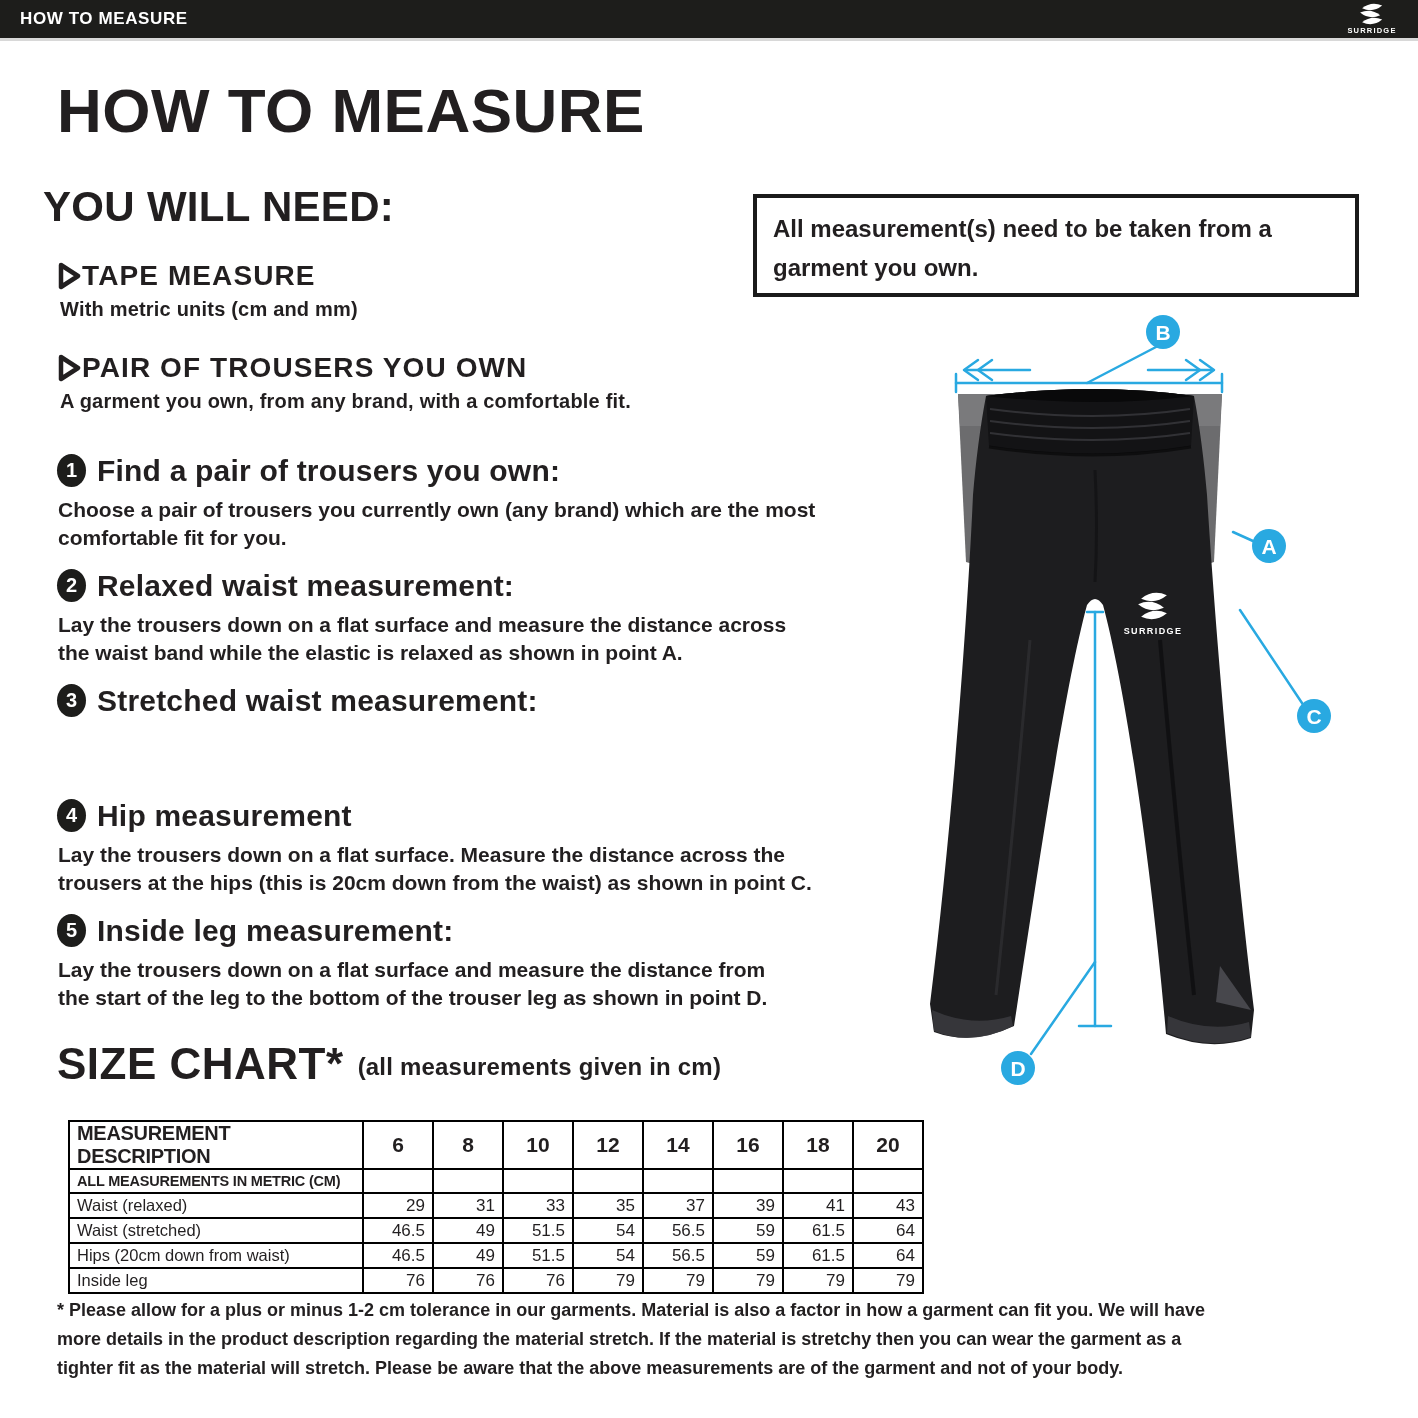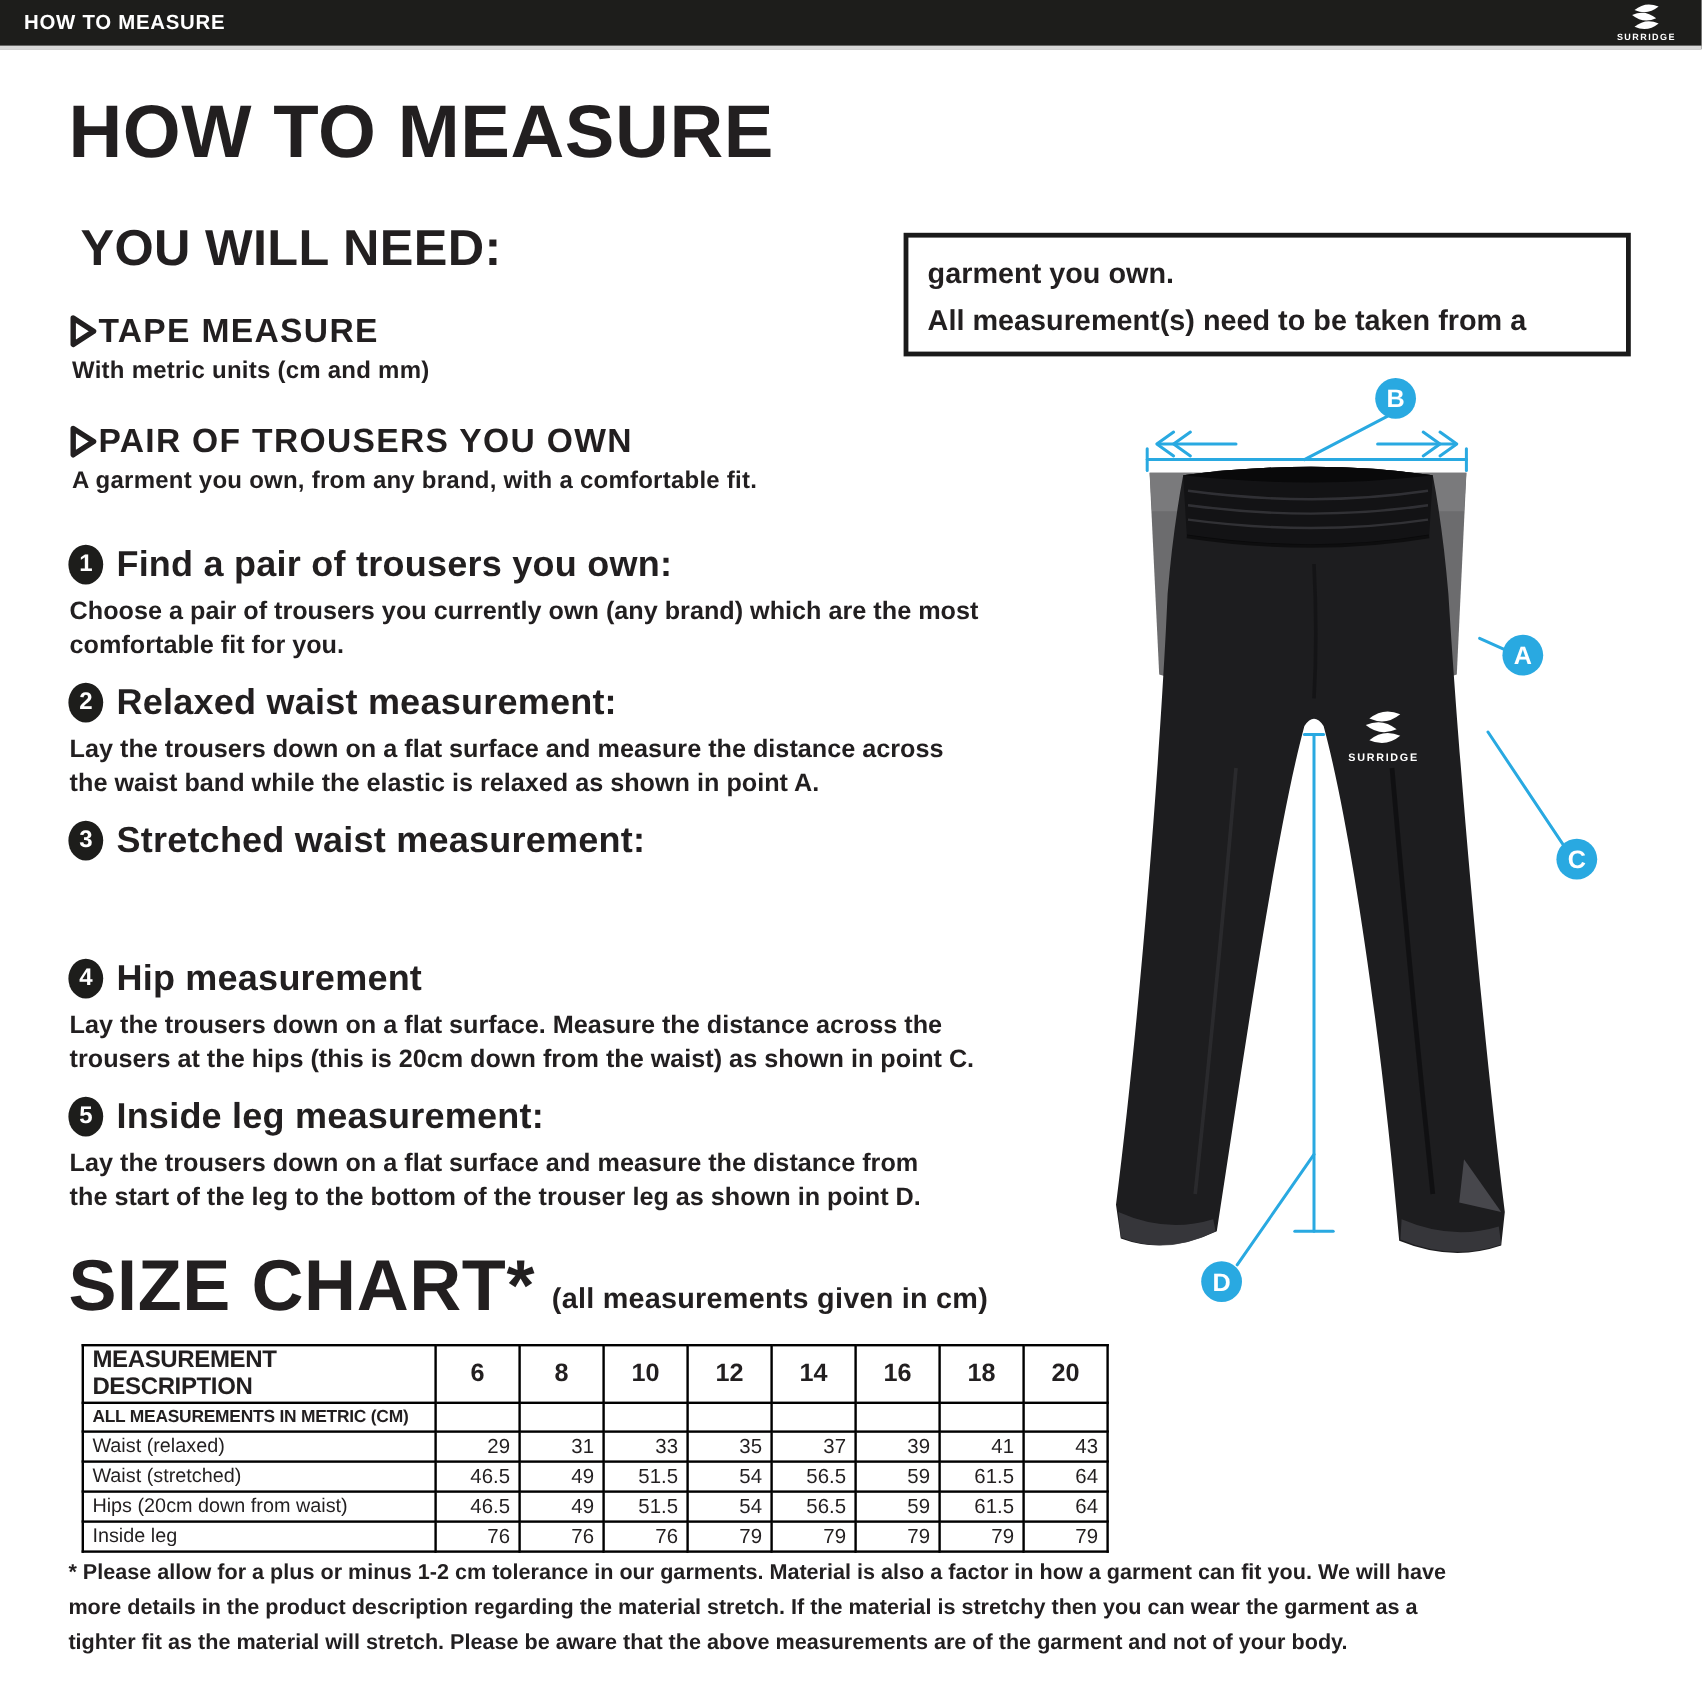--- a/index.html
+++ b/index.html
@@ -10,21 +10,21 @@
   
   .topbar{
     position:absolute;left:0;top:0;width:1418px;height:38px;
     background:#1d1d1b;border-bottom:3px solid #d8d8d8;
     display:flex;align-items:center;justify-content:space-between;
   }
   .topbar-title{padding-left:20px;color:#fff;font-size:17px;font-weight:700;letter-spacing:.6px;}
   .topbar-logo{padding-right:14px;display:flex;align-items:center;}
   
   .main-title{position:absolute;left:57px;top:80px;font-size:62px;font-weight:800;letter-spacing:.5px;line-height:1;}
-  .ywn-heading{position:absolute;left:67px;top:186px;font-size:42px;font-weight:800;letter-spacing:.3px;line-height:1;}
+  .ywn-heading{position:absolute;left:43px;top:186px;font-size:42px;font-weight:800;letter-spacing:.3px;line-height:1;}
   .need-item{position:absolute;left:57px;width:720px;}
   .need-item.first{top:262px;}
   .need-item.second{top:354px;}
   .need-title-row{display:flex;align-items:center;}
   .tri-icon svg{display:block;}
   .need-title{font-size:28px;font-weight:800;letter-spacing:1.1px;line-height:1;}
   .need-desc{margin:8px 0 0 3px;font-size:20px;font-weight:700;letter-spacing:.2px;}
   
   .steps{position:absolute;left:57px;top:454px;width:780px;}
   .step{height:115px;}
@@ -38,21 +38,21 @@
   .callout{
     position:absolute;left:753px;top:194px;width:606px;height:103px;box-sizing:border-box;
     border:4px solid #1a1a1a;background:#fff;padding:11px 16px;
     font-size:24px;font-weight:700;line-height:39px;
   }
   .callout span{display:block;white-space:nowrap;}
   
   .pants-figure{position:absolute;left:880px;top:310px;width:538px;height:800px;}
   
   .size-chart-heading{position:absolute;left:57px;top:1042px;display:flex;align-items:flex-end;}
-  .size-chart-title{font-size:60px;font-weight:800;letter-spacing:.5px;line-height:1;}
+  .size-chart-title{font-size:44px;font-weight:800;letter-spacing:.5px;line-height:1;}
   .size-chart-sub{font-size:24px;font-weight:700;margin:0 0 5px 14px;letter-spacing:.2px;}
   .size-table{position:absolute;left:68px;top:1120px;border-collapse:collapse;table-layout:fixed;width:854px;padding-left:20px;}
   .size-table td,.size-table th{border:2px solid #000;padding:0 7px;overflow:hidden;}
   .size-table th.desc{height:35px;text-align:left;font-size:20px;font-weight:800;letter-spacing:-.3px;}
   .size-table th.size{height:35px;text-align:center;font-size:21px;font-weight:800;}
   .size-table td.note{height:22px;text-align:left;font-size:14.5px;font-weight:800;letter-spacing:-.2px;}
   .size-table td.label{height:23px;text-align:left;font-size:16.5px;font-weight:400;}
   .size-table td.val{height:23px;text-align:right;font-size:17px;font-weight:400;}
   
   .footnote{position:absolute;left:57px;top:1296px;font-size:18px;font-weight:700;line-height:29px;}
@@ -97,22 +97,22 @@
       <svg width="25" height="28" viewBox="0 0 25 28">
           <path d="M4,3 L21,14 L4,25 Z" fill="none" stroke="#221f20" stroke-width="4.5" stroke-linejoin="round"></path>
         </svg>
     </span>
     <span class="need-title">PAIR OF TROUSERS YOU OWN</span>
   </div>
   <div class="need-desc">A garment you own, from any brand, with a comfortable fit.</div>
 </div>
 
 <div class="callout">
+  <span>All measurement(s) need to be taken from a</span>
   <span>garment you own.</span>
-  <span>All measurement(s) need to be taken from a</span>
 </div>
 
 <div class="steps">
 
   <div class="step">
     <div class="step-head">
       <span class="badge">1</span>
       <span class="step-title">Find a pair of trousers you own:</span>
     </div>
     <div class="step-body">

